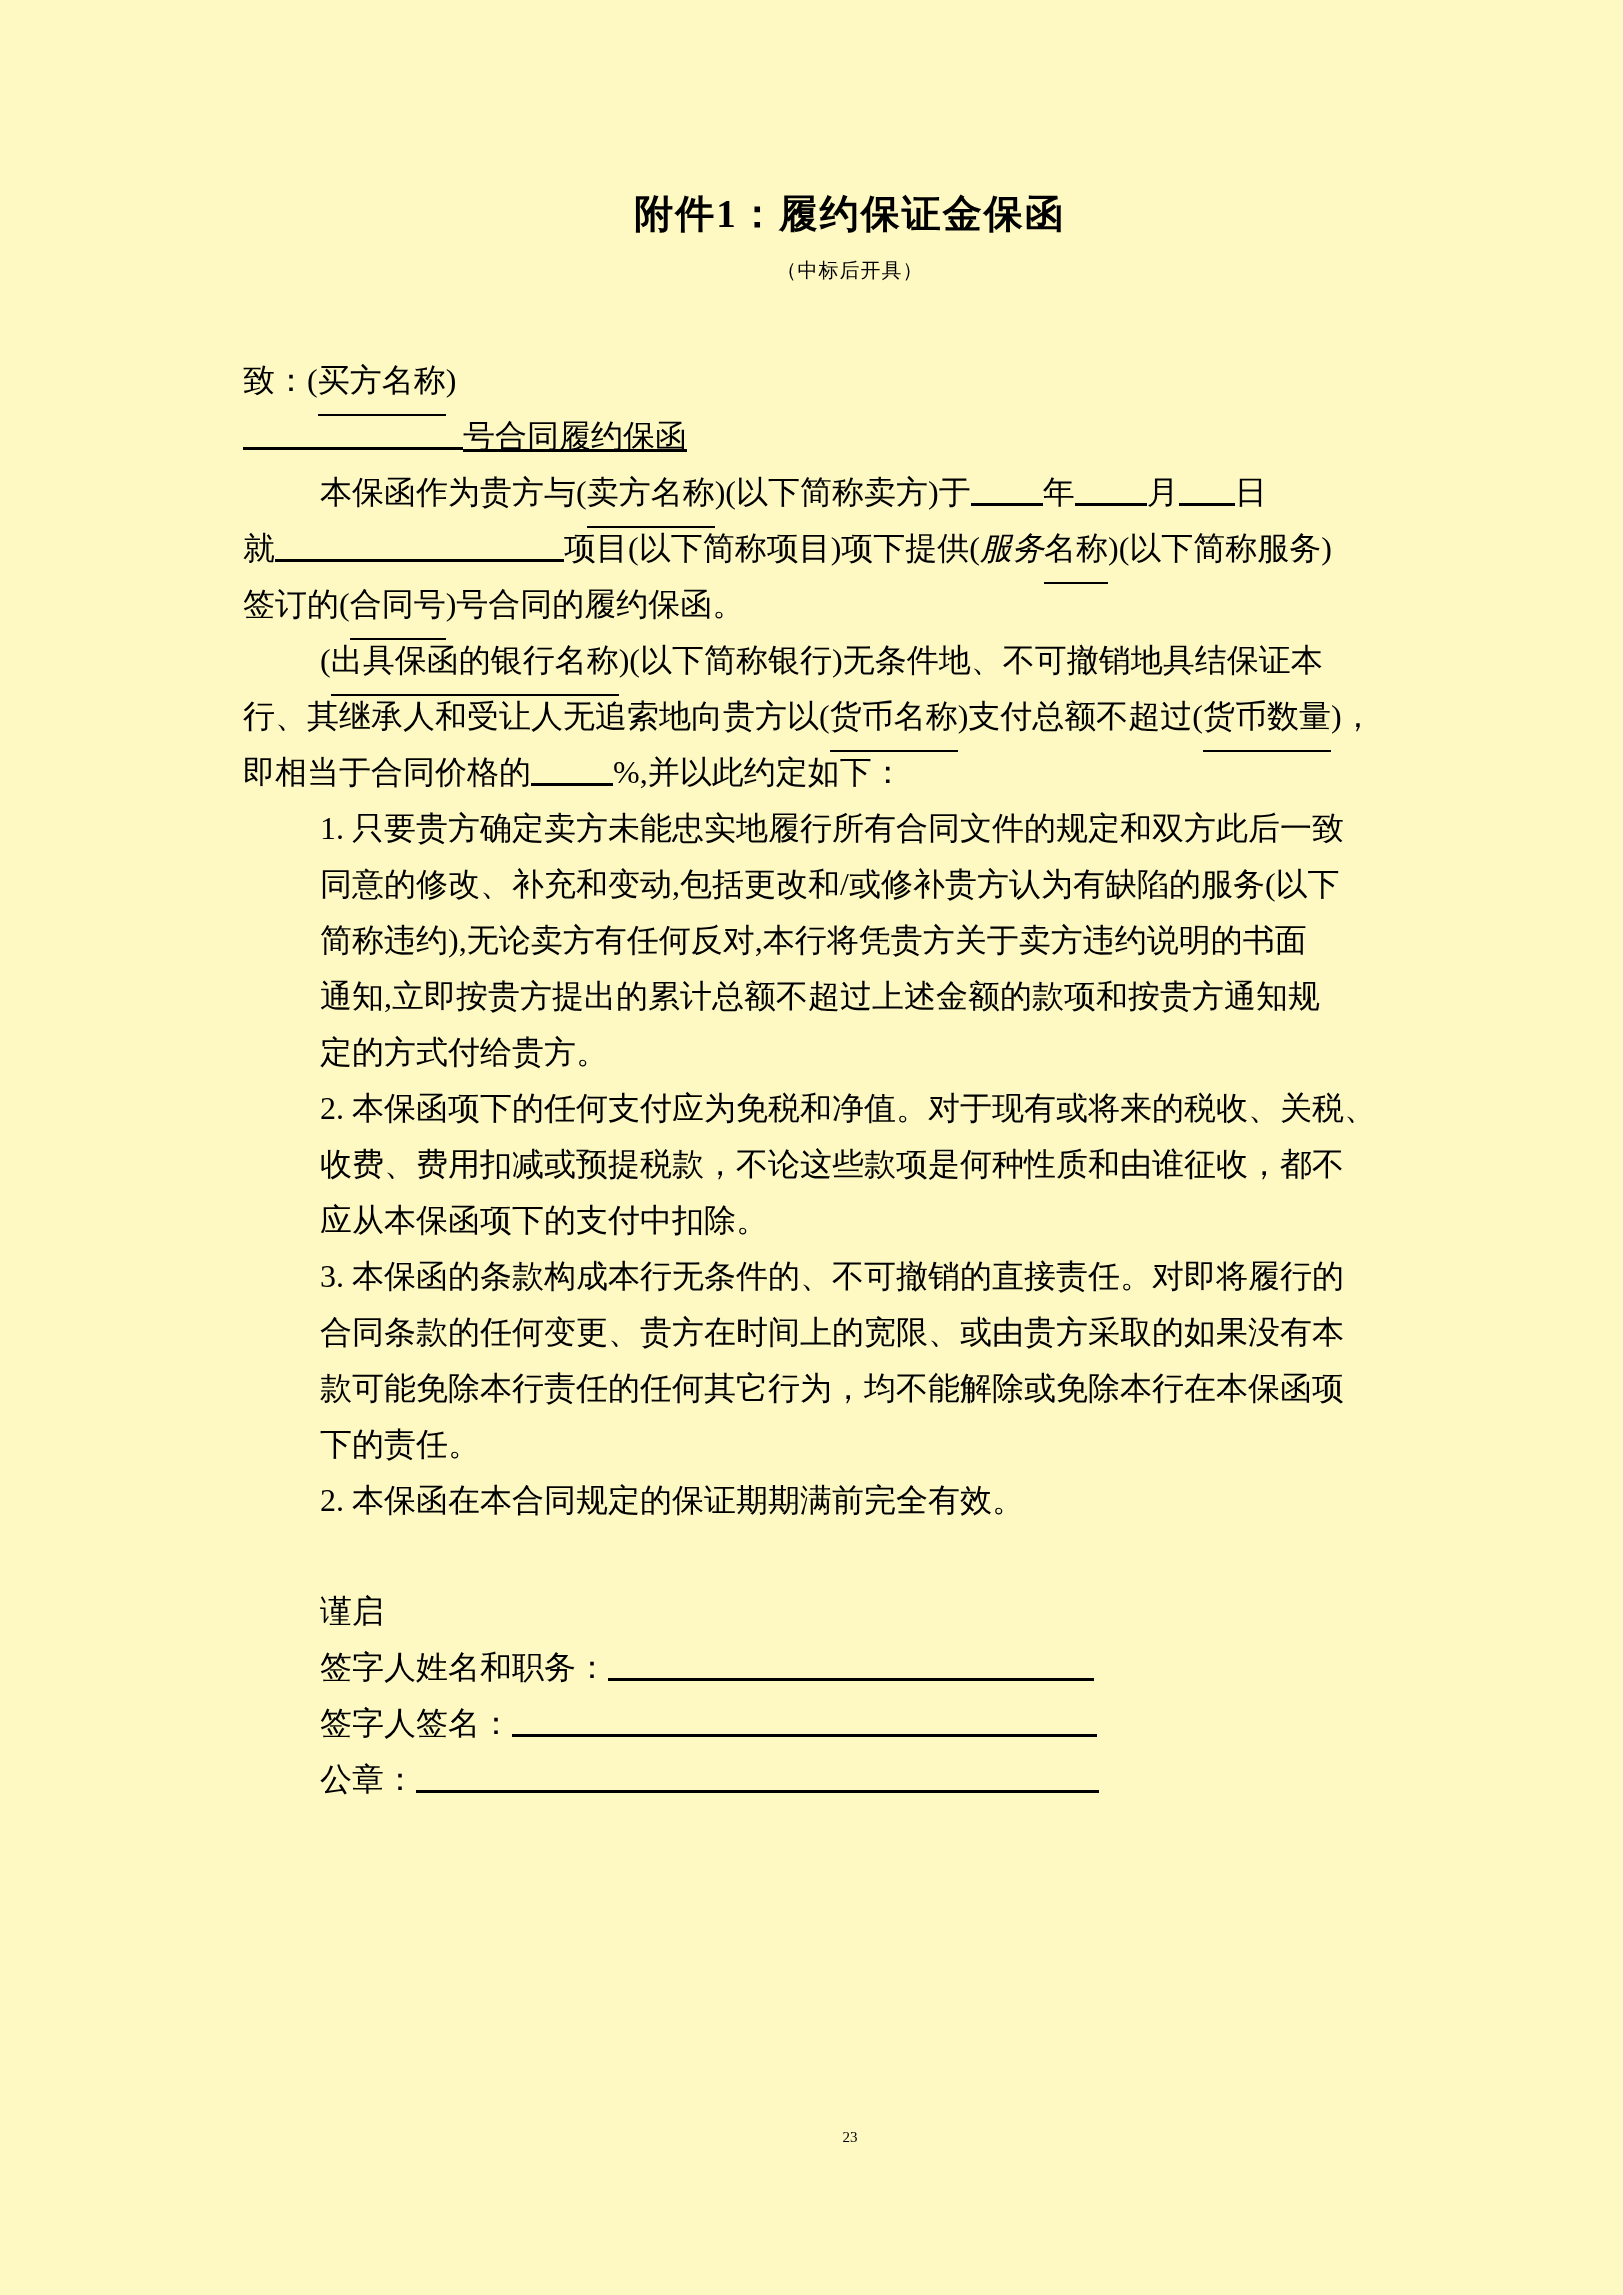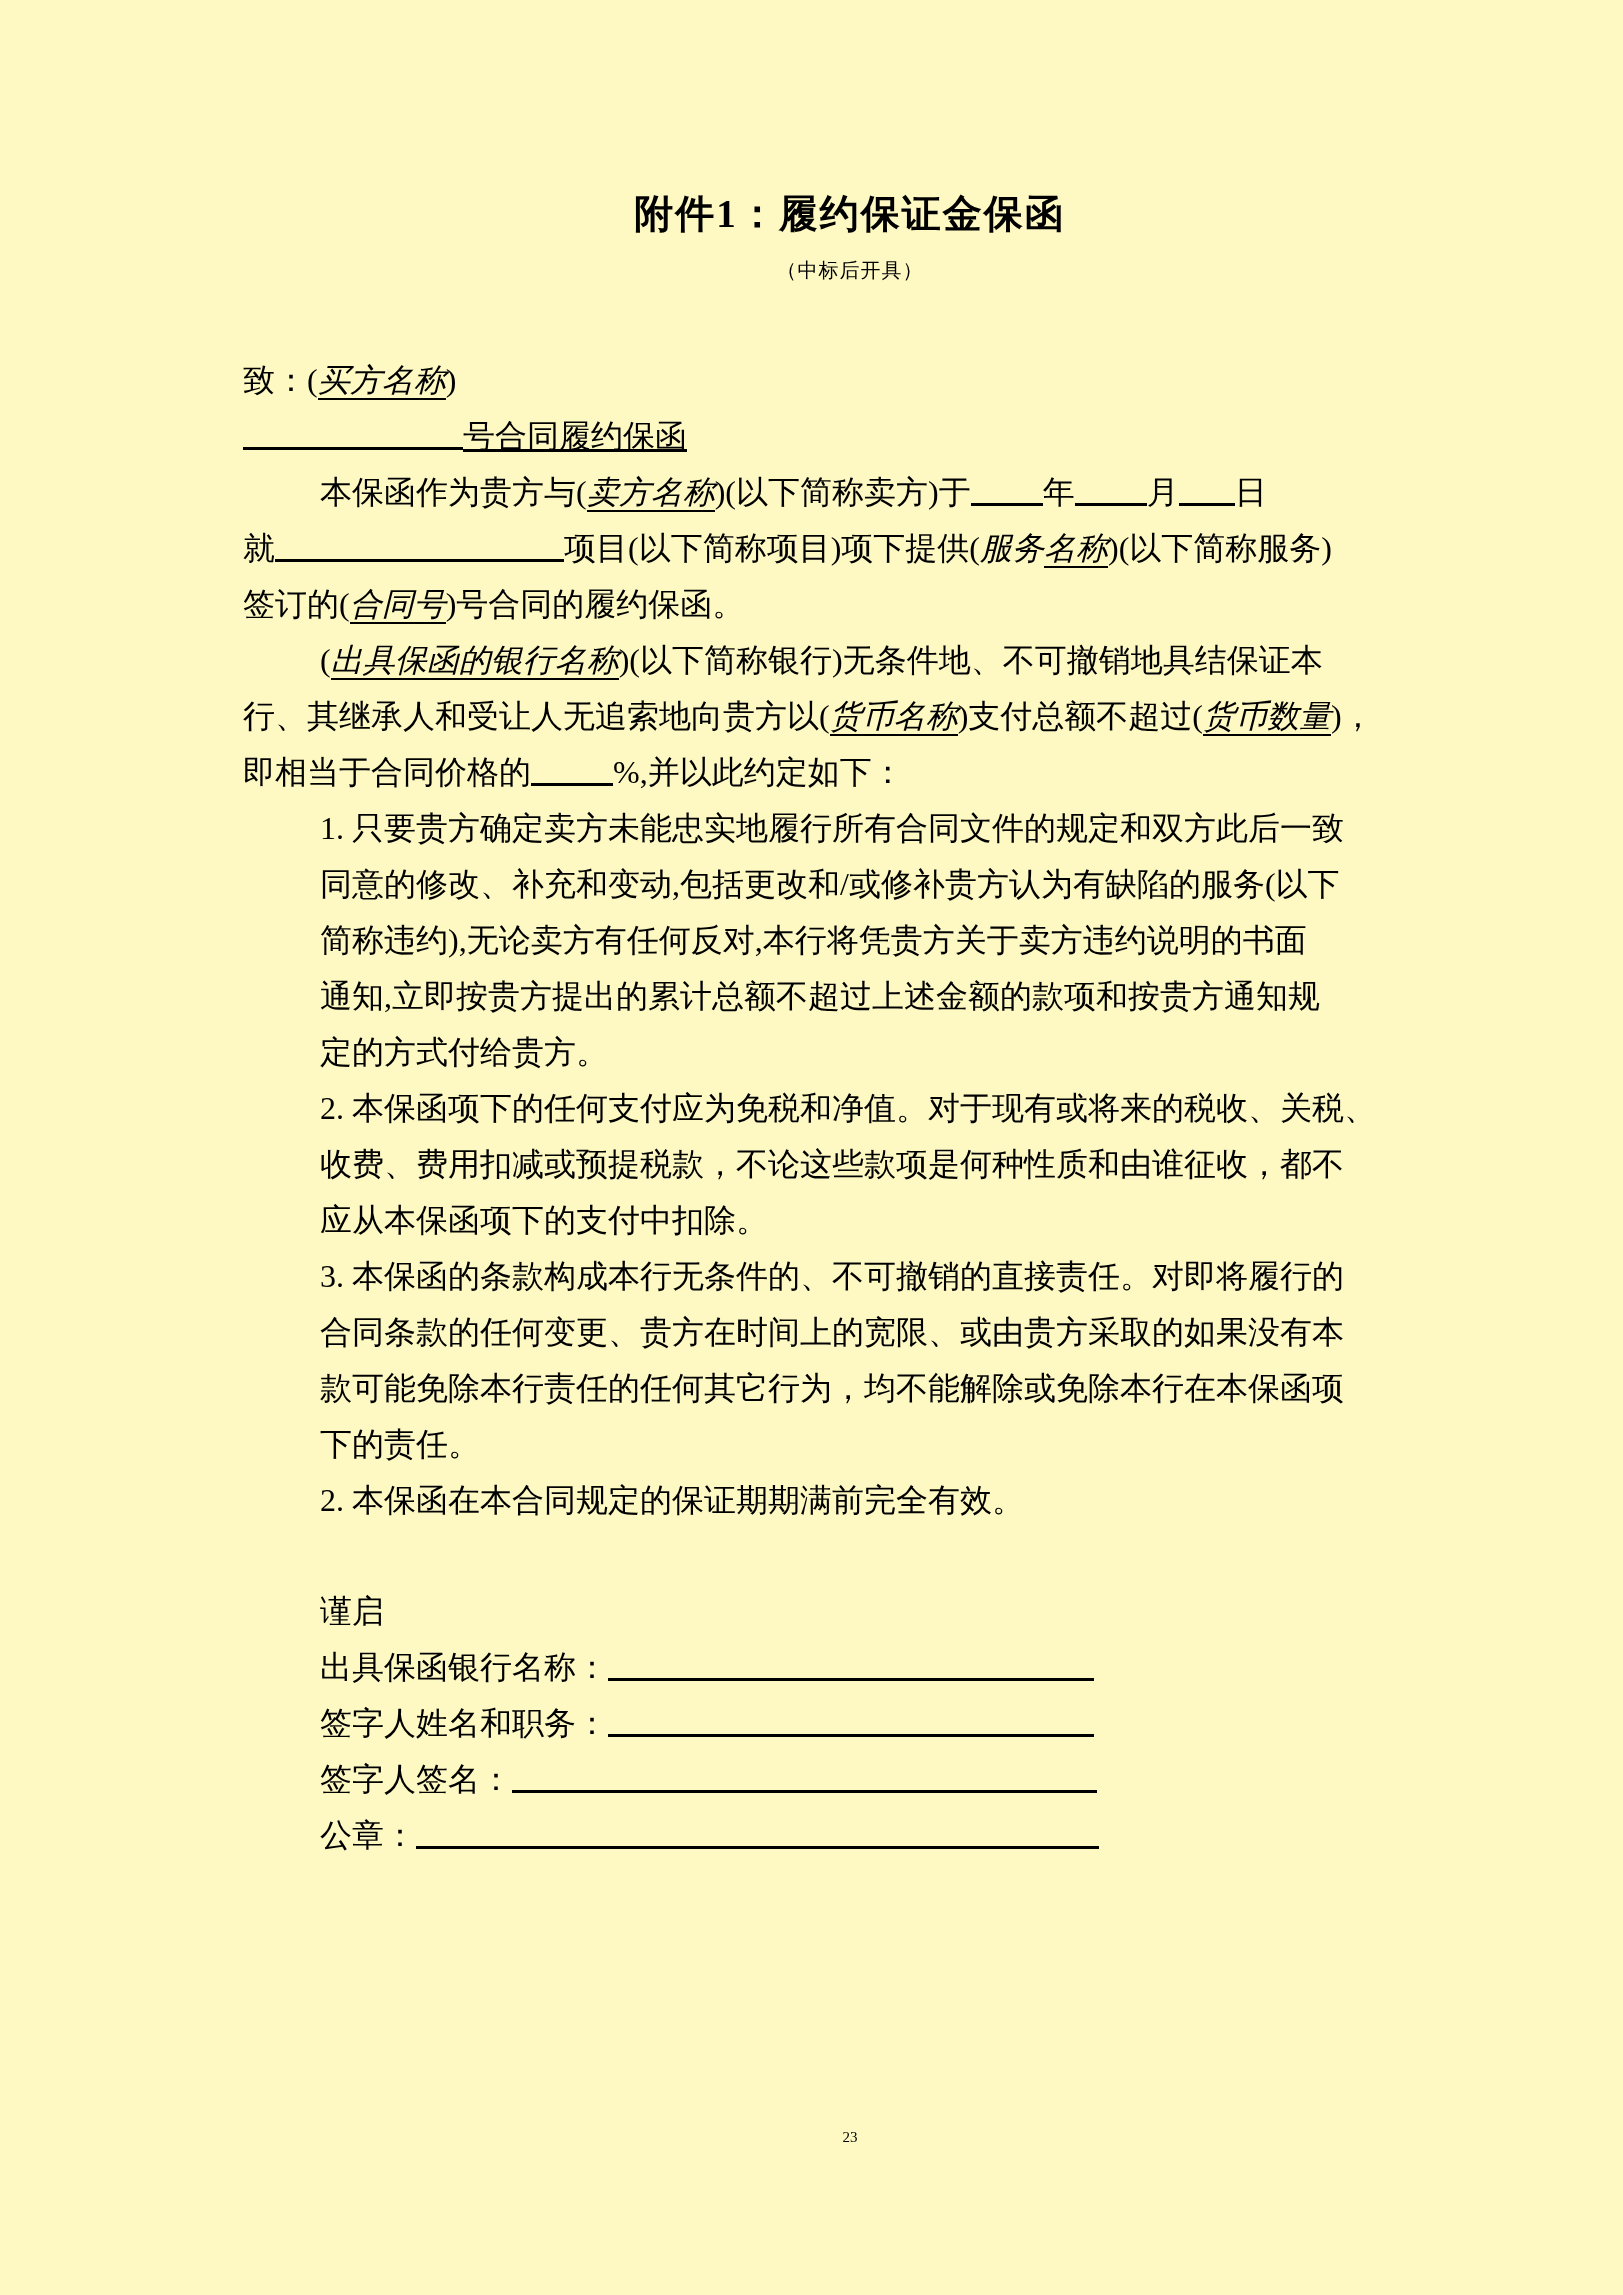--- a/index.html
+++ b/index.html
@@ -24,23 +24,22 @@
     height:53px; line-height:53px; letter-spacing:1px;
   }
   .spacer { height:55px; }
   .line {
     height:56px; line-height:56px; font-size:32px;
     white-space:nowrap; font-weight:normal;
   }
   .center { text-align:left;text-decoration:underline; }
   .indent { padding-left:77px; }
   .ph {
-    font-style:italic;
     border-bottom:2.6px solid #000;
-    padding-bottom:0;
+    padding-bottom:16px;
     text-align:right;
   }
   .ph-plain { font-style:italic; }
   .blank {
     display:inline-block;
     height:3.6px; background:#000;
     vertical-align:-3.1px;
   }
   .w-contract { width:220px; }
   .w-year { width:72px; }
@@ -97,21 +96,20 @@
     <div class="line indent">合同条款的任何变更、贵方在时间上的宽限、或由贵方采取的如果没有本</div>
     <div class="line indent">款可能免除本行责任的任何其它行为，均不能解除或免除本行在本保函项</div>
     <div class="line indent">下的责任。</div>
 
     <div class="line indent">2. 本保函在本合同规定的保证期期满前完全有效。</div>
 
     <div class="spacer"></div>
 
     <div class="line indent">谨启</div>
 
-    <div class="line indent"><span>出具保函银行名称：</span><span class="blank w-sig-a"></span></div>
 
     <div class="line indent"><span>签字人姓名和职务：</span><span class="blank w-sig-a"></span></div>
 
     <div class="line indent"><span>签字人签名：</span><span class="blank w-sig-b"></span></div>
 
     <div class="line indent"><span>公章：</span><span class="blank w-sig-c"></span></div>
 
   </div>
 
   <div class="footer">23</div>

